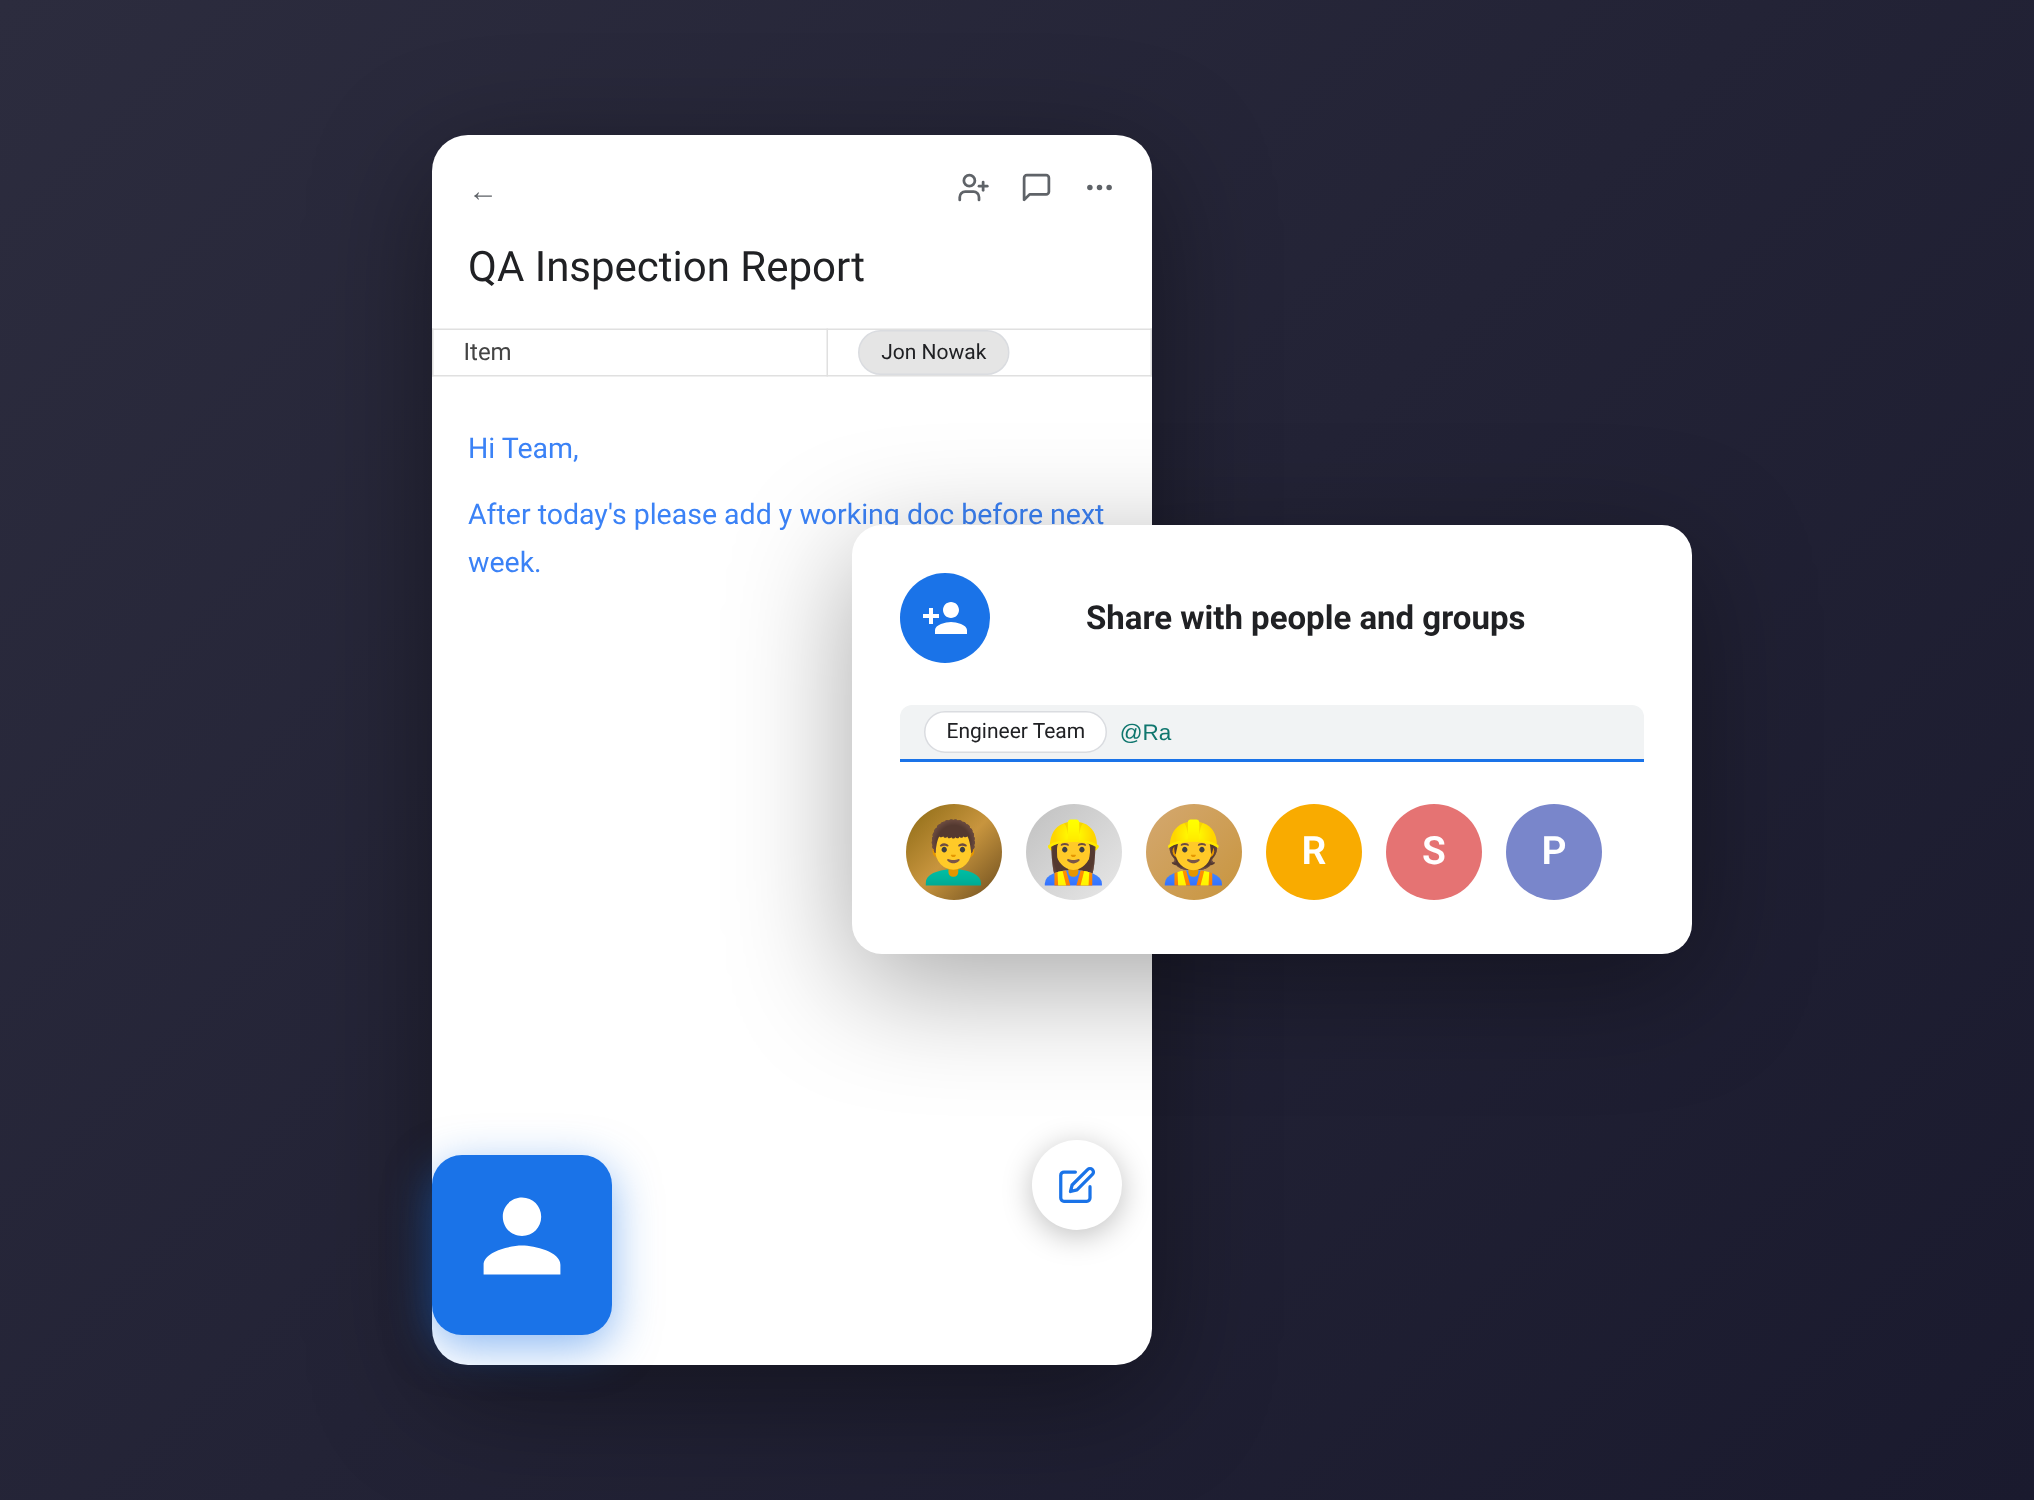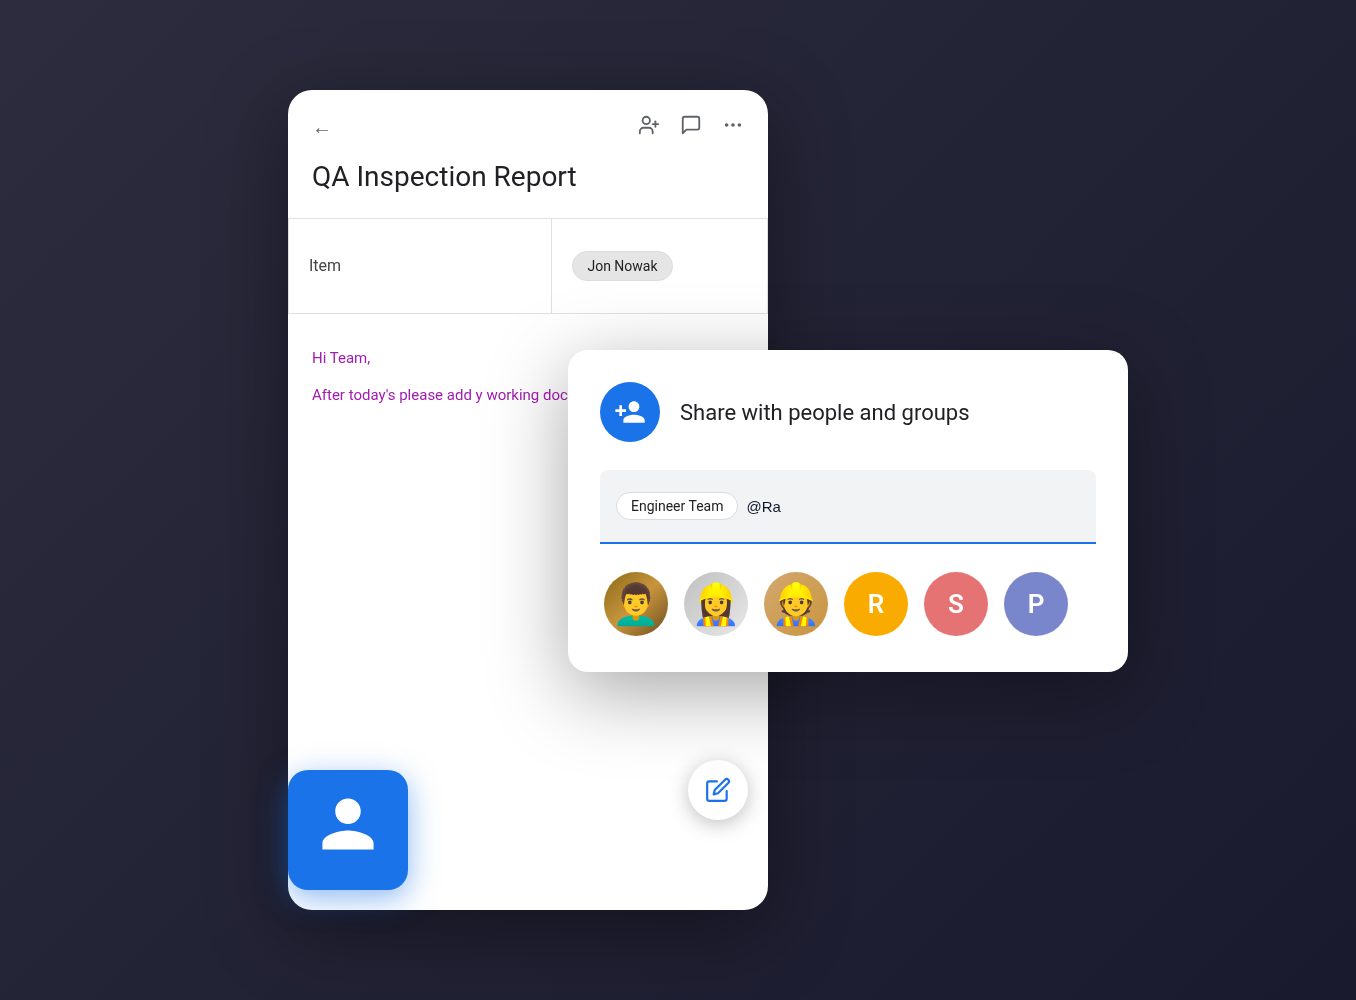--- a/index.html
+++ b/index.html
@@ -70,21 +70,21 @@
     }
 
     .doc-table {
       width: 100%;
       border-collapse: collapse;
       margin-bottom: 24px;
     }
 
     .doc-table td {
       border: 1px solid #e0e0e0;
-      padding: 32px 20px;
+      padding: 0 20px;
       font-size: 16px;
       color: #444;
       vertical-align: middle;
     }
 
     .doc-table td:first-child {
       width: 55%;
     }
 
     .doc-table .chip {
@@ -92,22 +92,22 @@
       border: 1px solid #dadce0;
       border-radius: 20px;
       padding: 6px 14px;
       font-size: 14px;
       color: #202124;
       display: inline-block;
     }
 
     .doc-body {
       padding: 8px 24px;
-      font-size: 15px;
-      color: #a21caf;
+      font-size: 19px;
+      color: #3b82f6;
       line-height: 1.7;
     }
 
     .doc-body p {
       margin-bottom: 12px;
     }
 
     
     .fab-btn {
       position: absolute;
@@ -183,52 +183,53 @@
     }
 
     .share-icon-circle svg {
       width: 32px;
       height: 32px;
       fill: white;
     }
 
     .share-title {
       font-size: 22px;
-      font-weight: 400;
+      font-weight: 700;
       color: #202124;
+      margin-left: 44px;
     }
 
     .share-input-row {
       display: flex;
       align-items: center;
       gap: 8px;
       background: #f1f3f4;
       border-radius: 8px 8px 0 0;
-      padding: 22px 16px;
+      padding: 4px 16px;
       border-bottom: 2px solid #1a73e8;
       margin-bottom: 24px;
     }
 
     .share-chip {
       background: #fff;
       border: 1px solid #dadce0;
       border-radius: 20px;
       padding: 5px 14px;
       font-size: 14px;
       color: #202124;
       white-space: nowrap;
       flex-shrink: 0;
     }
 
     .share-input {
       background: transparent;
       border: none;
       outline: none;
       font-size: 15px;
-      color: #0f172a;
+      color: #0f766e;
       flex: 1;
       min-width: 60px;
     }
 
     .share-avatars {
       display: flex;
       align-items: center;
       gap: 16px;
       padding: 4px 0 8px 4px;
     }

